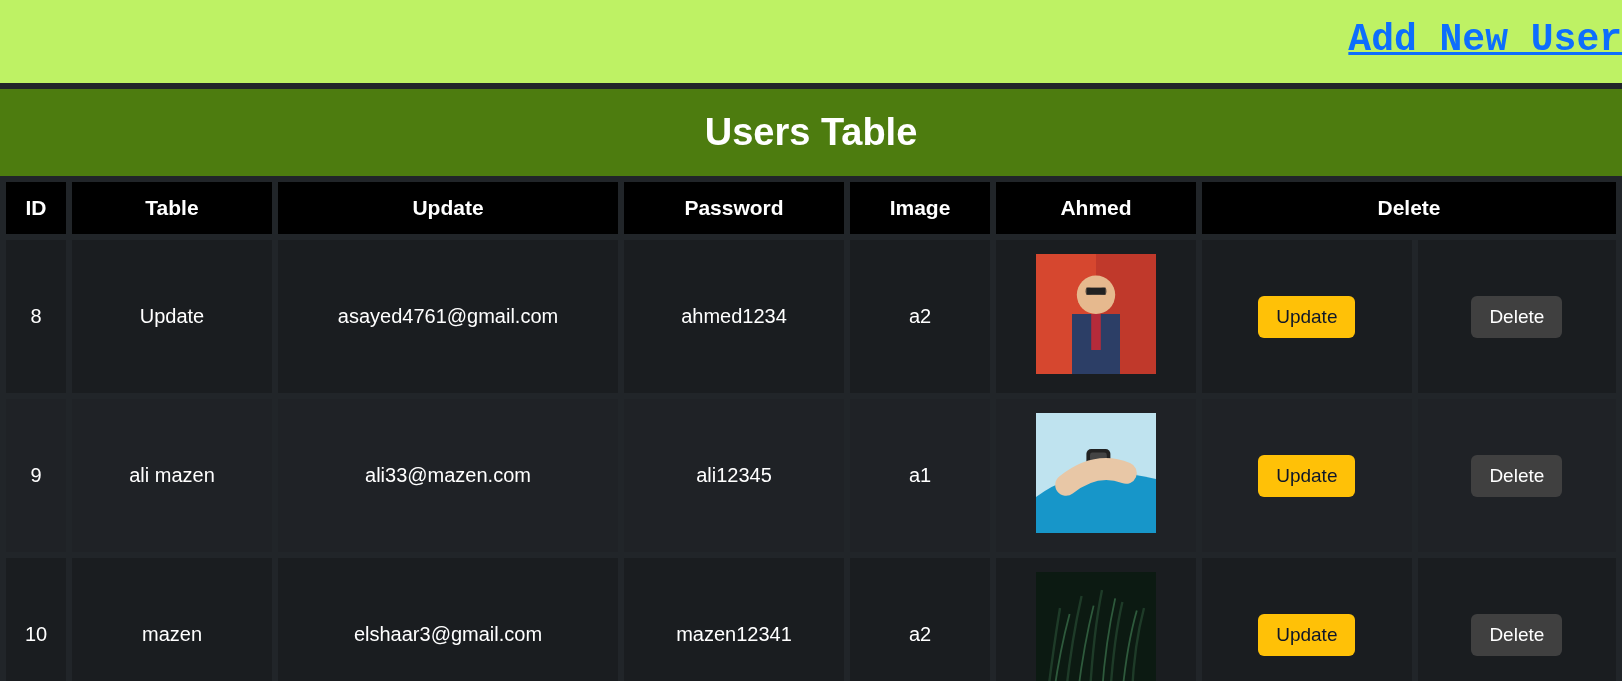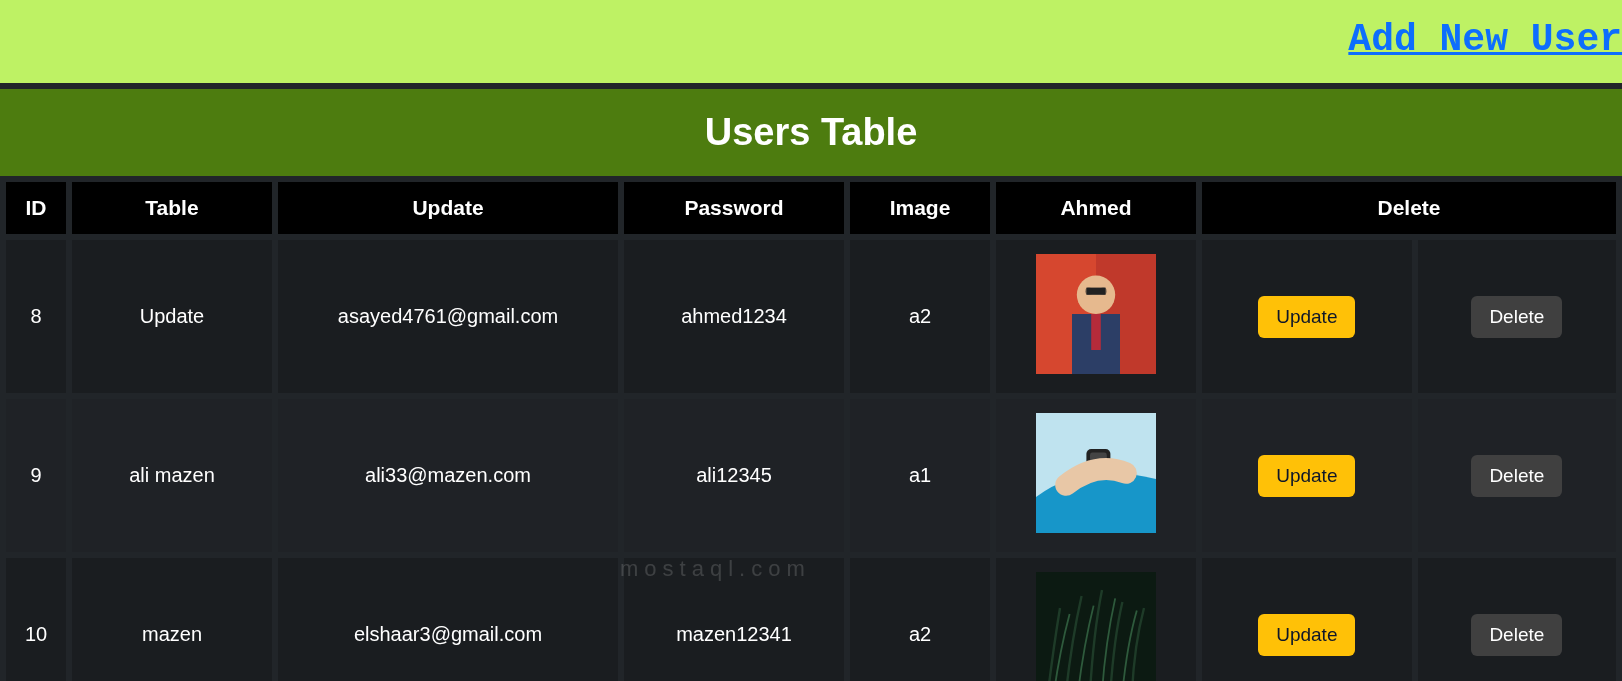--- a/index.html
+++ b/index.html
@@ -180,14 +180,13 @@
                 <path d="M72 100 Q76 60 84 32"></path>
               </g>
             </svg></span></td>
         <td><button class="btn btn-warning">Update</button></td>
         <td><button class="btn btn-danger">Delete</button></td>
       </tr>
     </tbody>
 </table>
 
 <div class="watermark">
-  <div class="en">mostaql.com</div>
 </div>
 
 </body></html>

